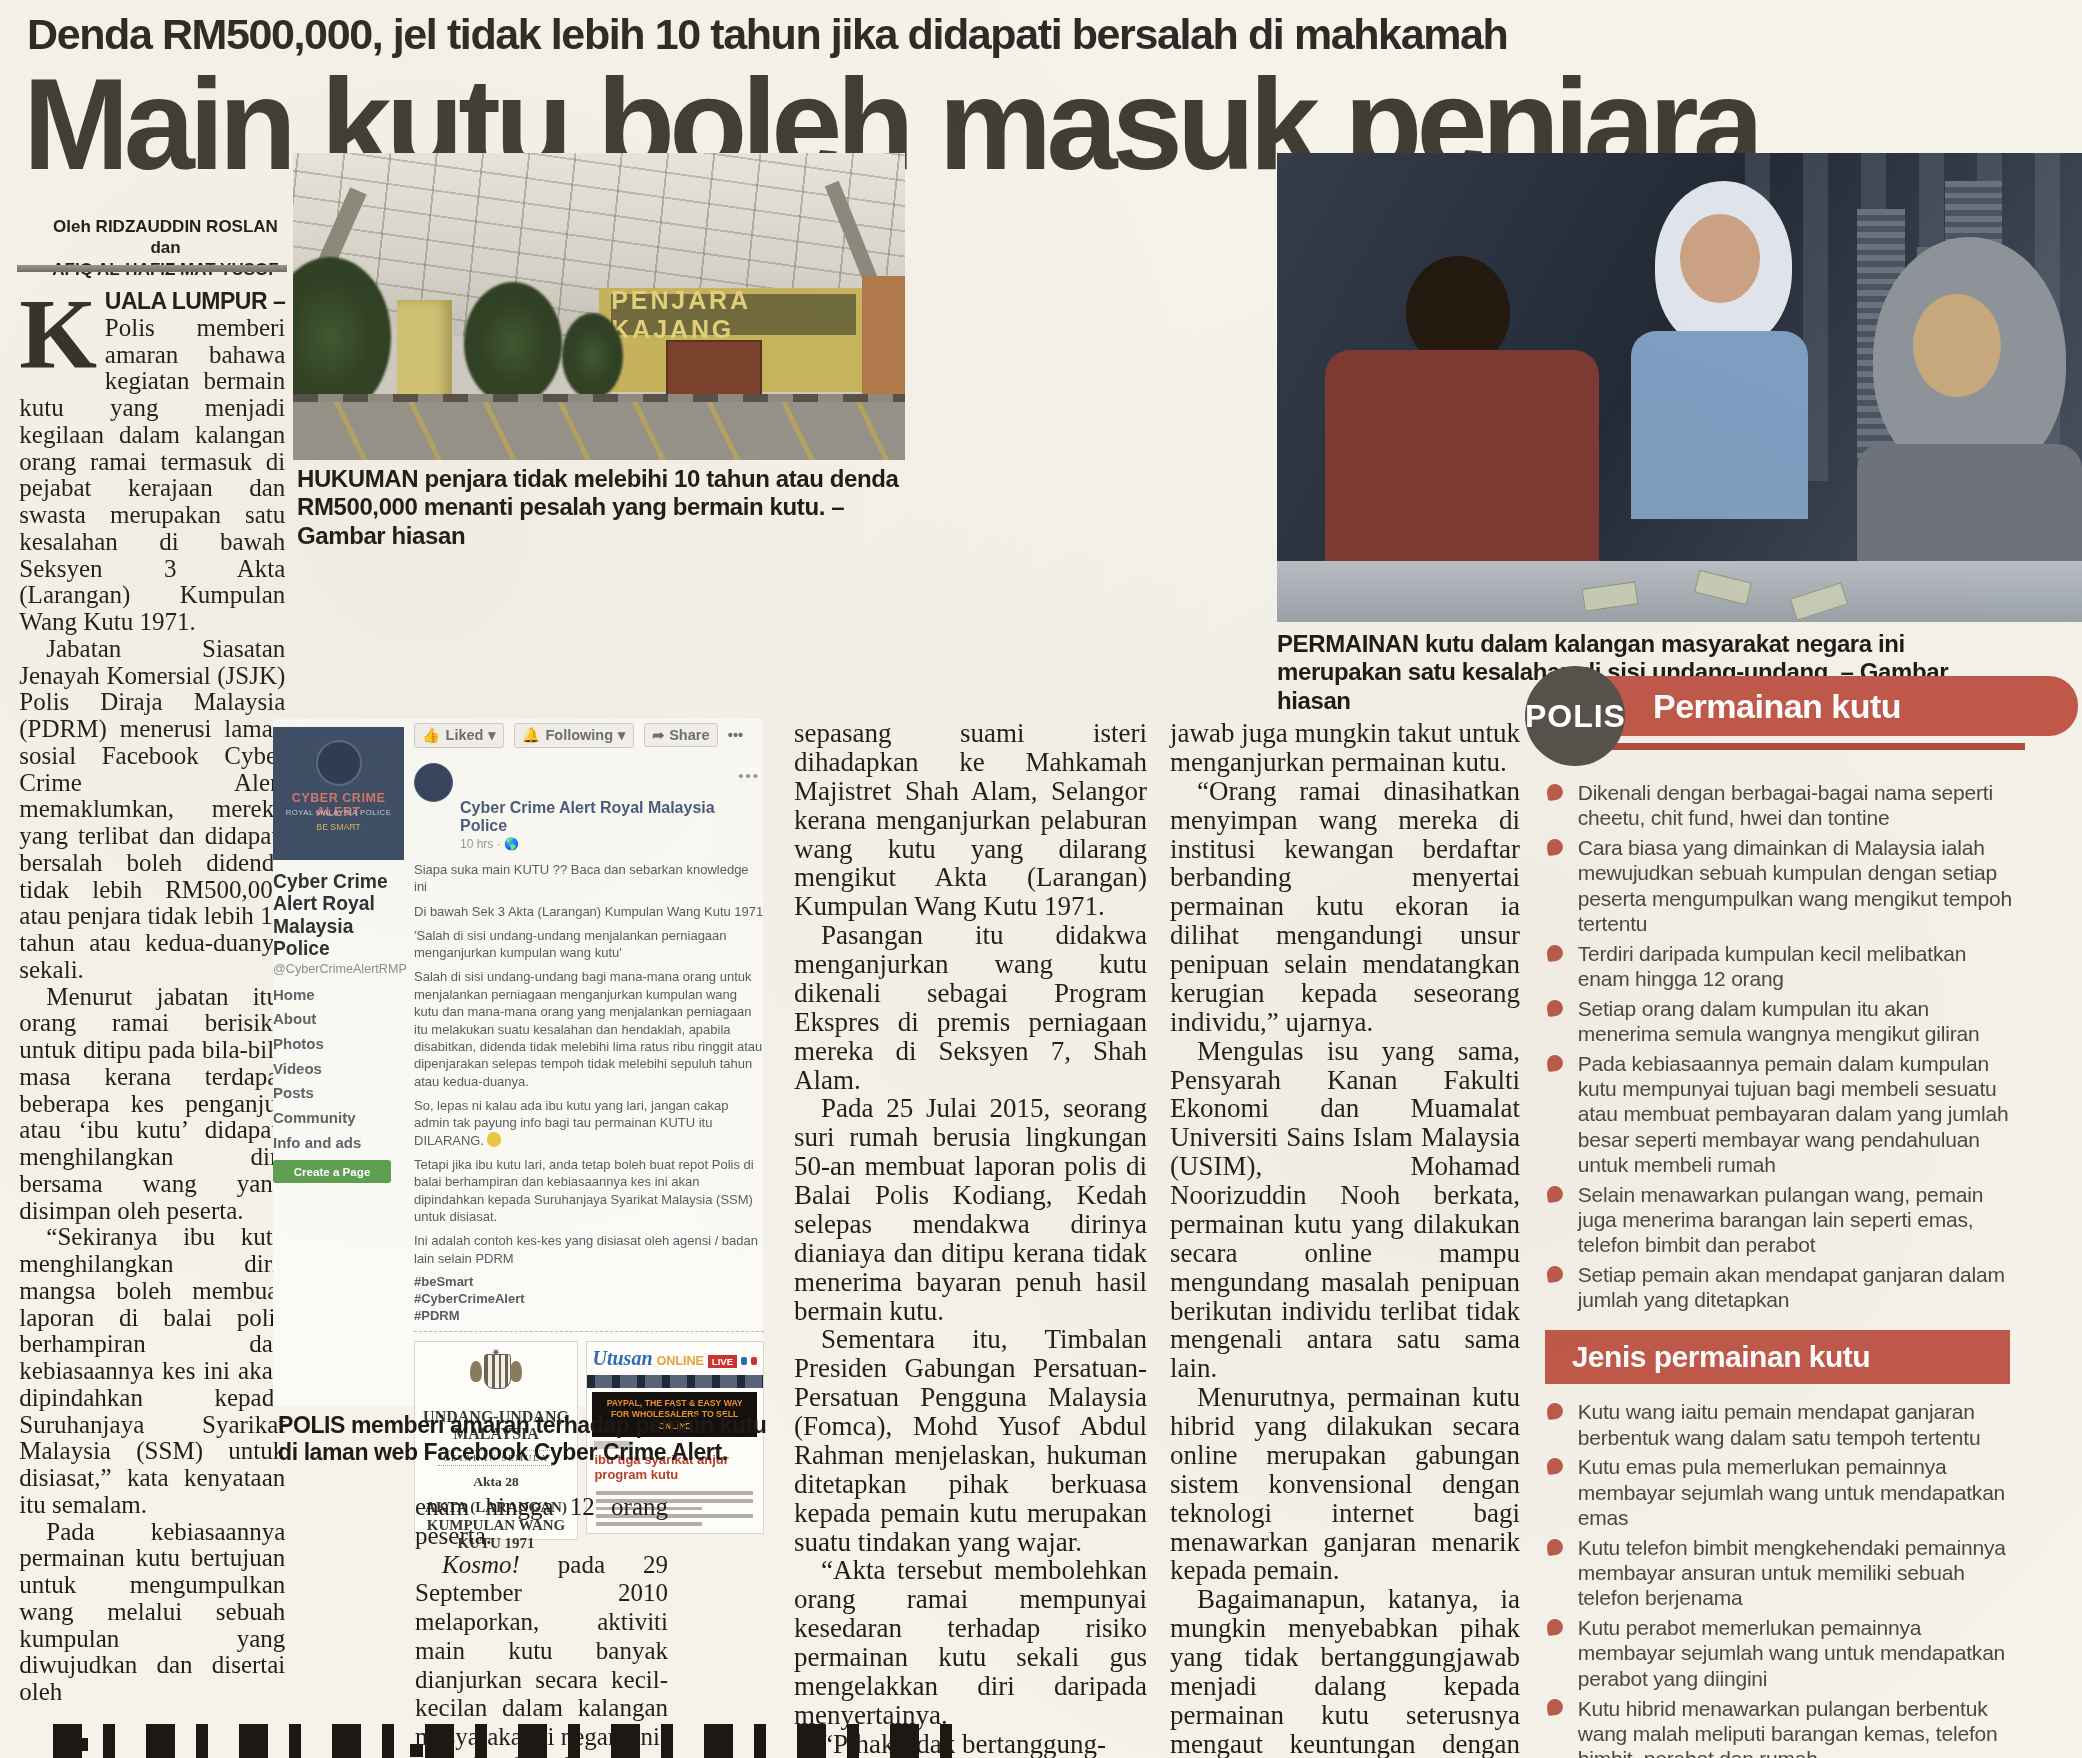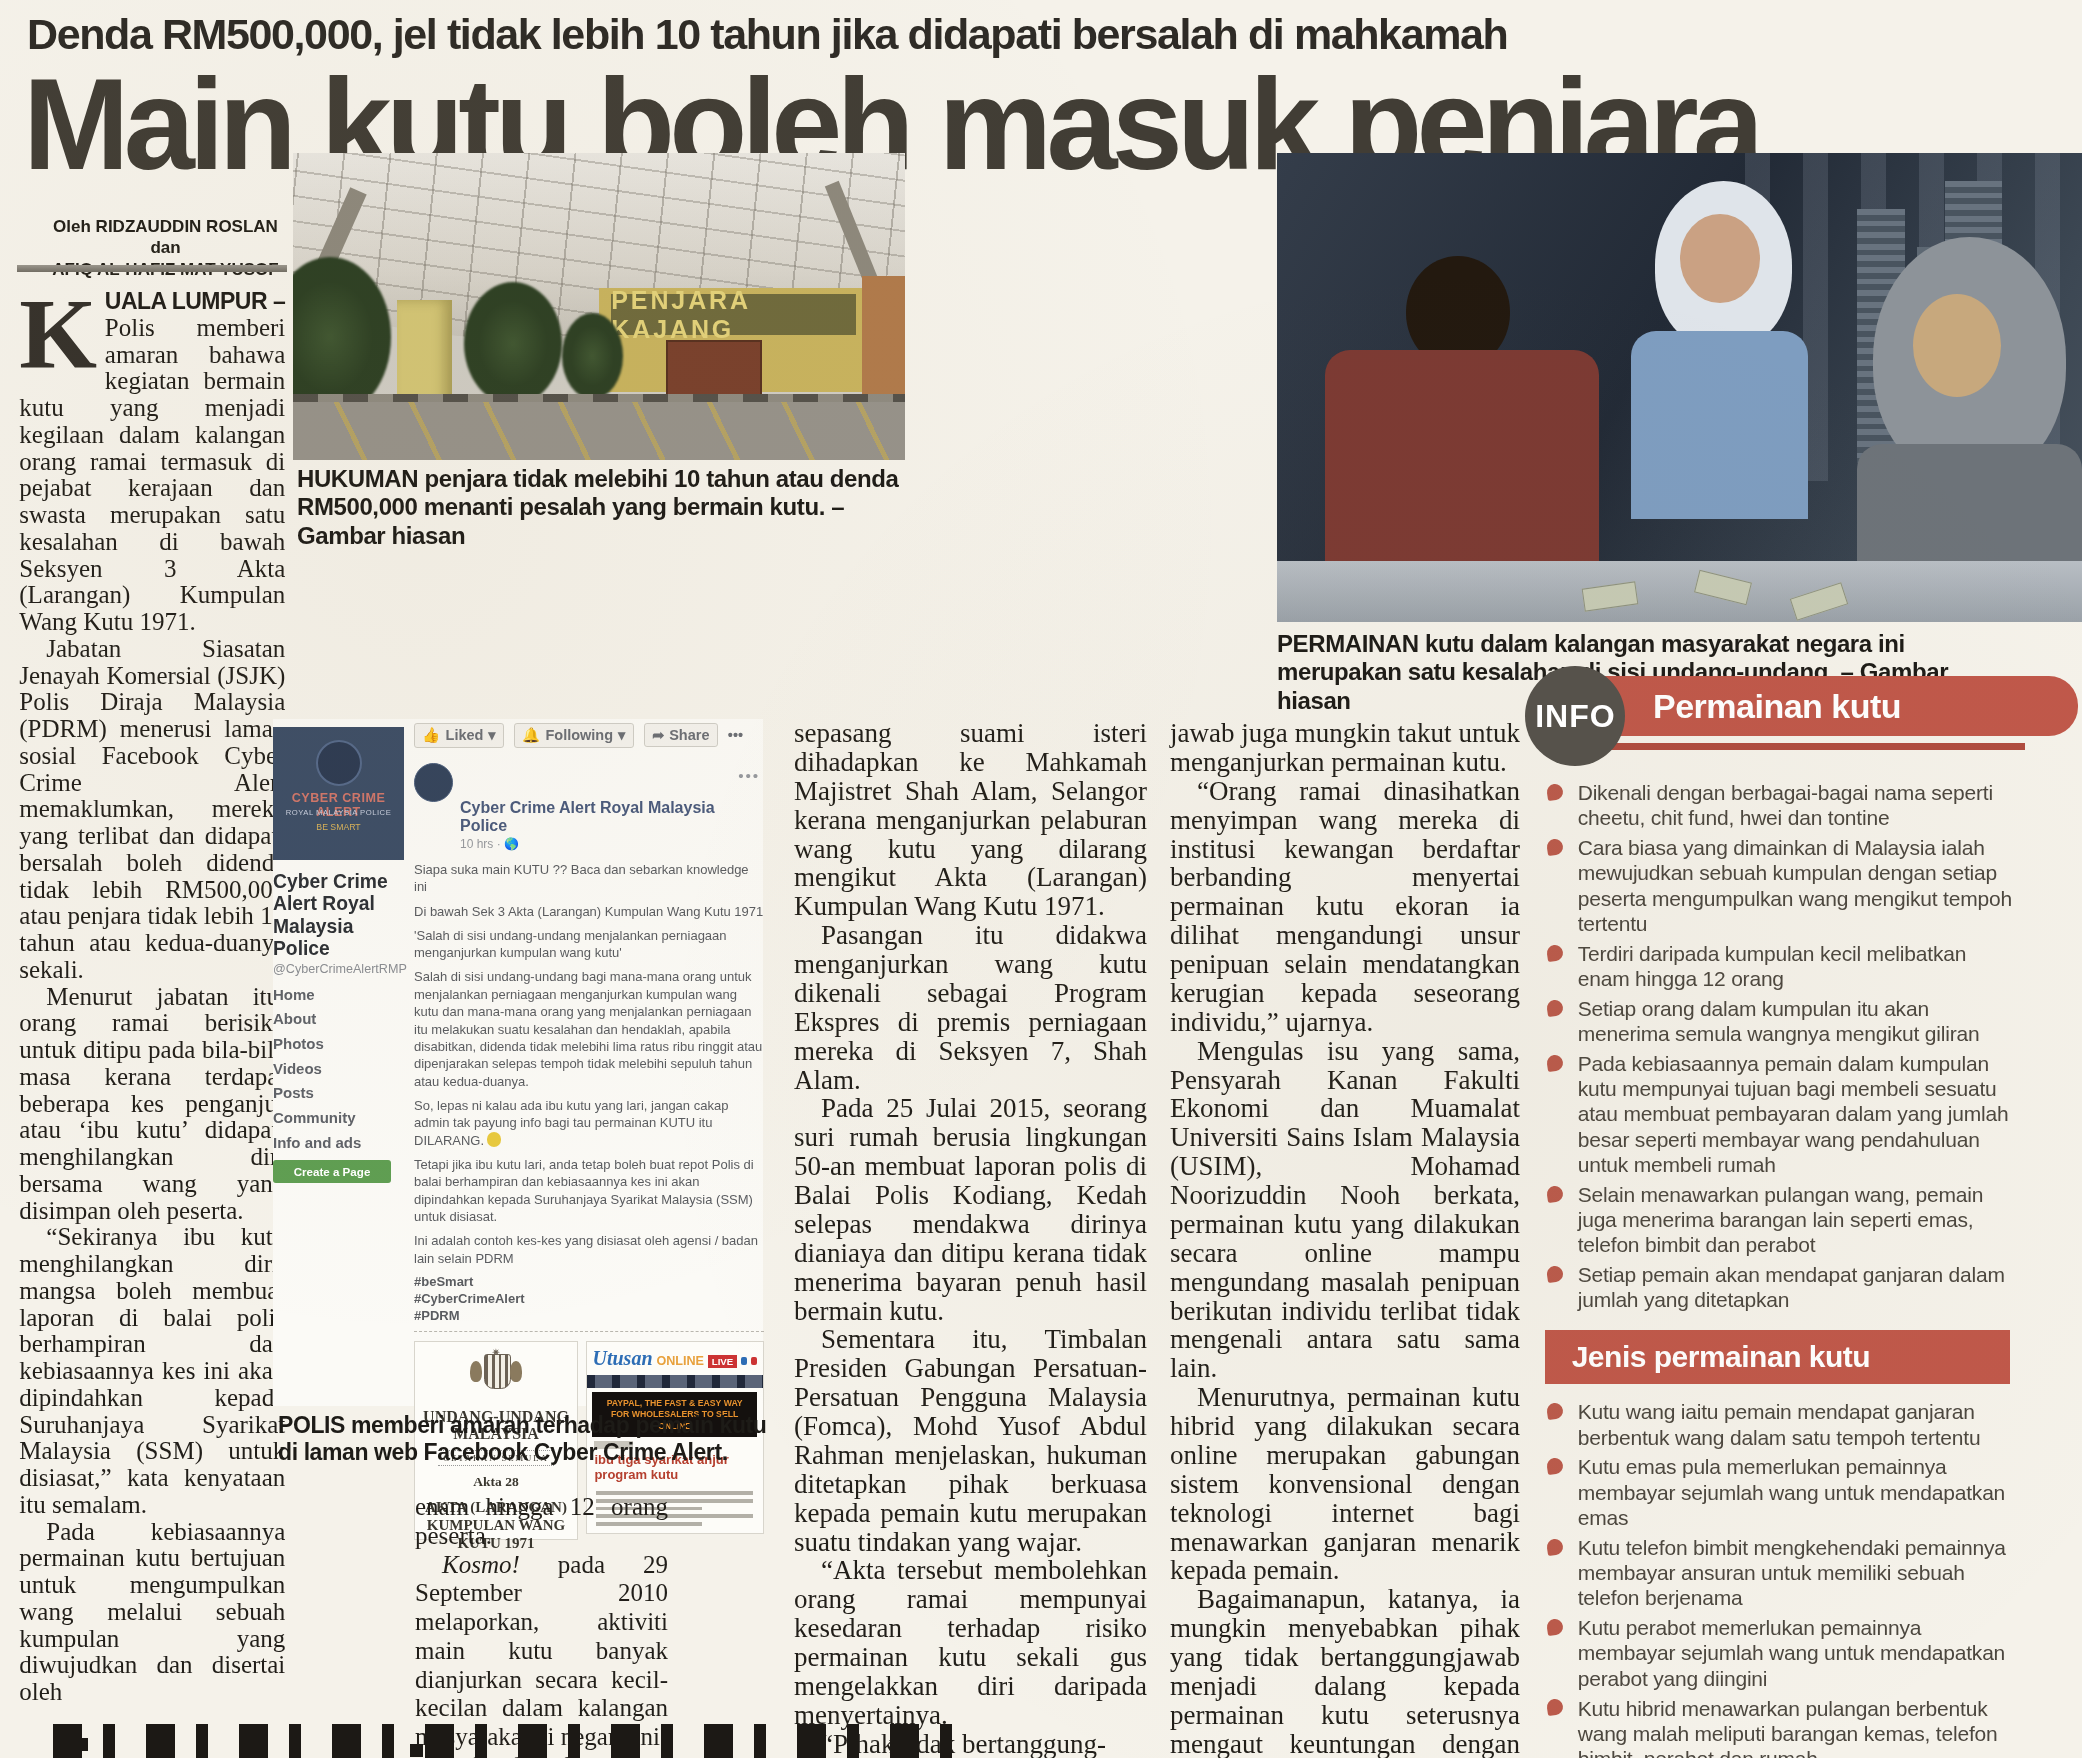--- a/index.html
+++ b/index.html
@@ -316,21 +316,21 @@
     <p class="noind">jawab juga mungkin takut untuk menganjurkan permainan kutu.</p>
     <p>“Orang ramai dinasihatkan menyimpan wang mereka di institusi kewangan berdaftar berbanding menyertai permainan kutu ekoran ia dilihat mengandungi unsur penipuan selain mendatangkan kerugian kepada seseorang individu,” ujarnya.</p>
     <p>Mengulas isu yang sama, Pensyarah Kanan Fakulti Ekonomi dan Muamalat Universiti Sains Islam Malaysia (USIM), Mohamad Noorizuddin Nooh berkata, permainan kutu yang dilakukan secara online mampu mengundang masalah penipuan berikutan individu terlibat tidak mengenali antara satu sama lain.</p>
     <p>Menurutnya, permainan kutu hibrid yang dilakukan secara online merupakan gabungan sistem konvensional dengan teknologi internet bagi menawarkan ganjaran menarik kepada pemain.</p>
     <p>Bagaimanapun, katanya, ia mungkin menyebabkan pihak yang tidak bertanggungjawab menjadi dalang kepada permainan kutu seterusnya mengaut keuntungan dengan menipu pemain lain.</p>
 
   </div>
 
   <div class="infobox">
     <div class="info-head">
-      <div class="info-circle">INFO</div>
+      <div class="info-circle">POLIS</div>
       <div class="info-bar">Permainan kutu</div>
       <div class="info-rule"></div>
     </div>
     <ul class="info-list">
       <li>Dikenali dengan berbagai-bagai nama seperti cheetu, chit fund, hwei dan tontine</li>
       <li>Cara biasa yang dimainkan di Malaysia ialah mewujudkan sebuah kumpulan dengan setiap peserta mengumpulkan wang mengikut tempoh tertentu</li>
       <li>Terdiri daripada kumpulan kecil melibatkan enam hingga 12 orang</li>
       <li>Setiap orang dalam kumpulan itu akan menerima semula wangnya mengikut giliran</li>
       <li>Pada kebiasaannya pemain dalam kumpulan kutu mempunyai tujuan bagi membeli sesuatu atau membuat pembayaran dalam yang jumlah besar seperti membayar wang pendahuluan untuk membeli rumah</li>
       <li>Selain menawarkan pulangan wang, pemain juga menerima barangan lain seperti emas, telefon bimbit dan perabot</li>

